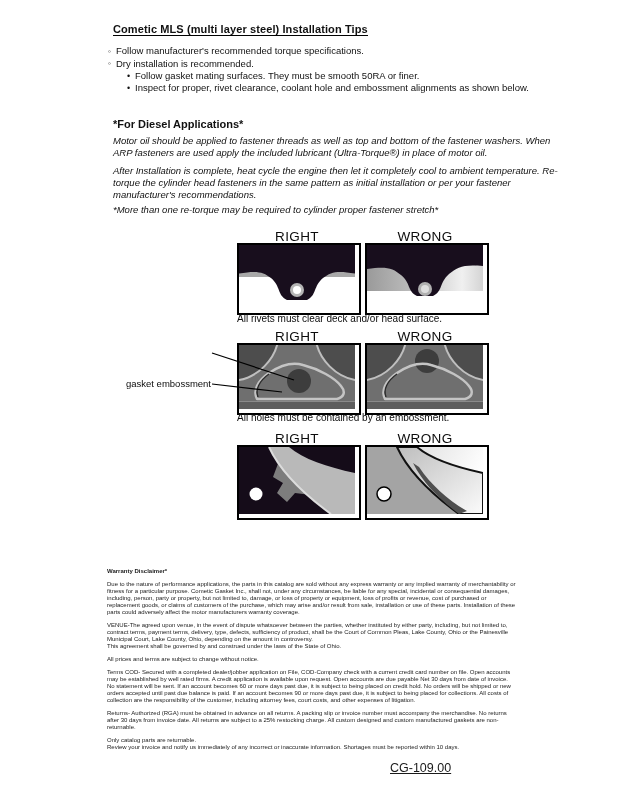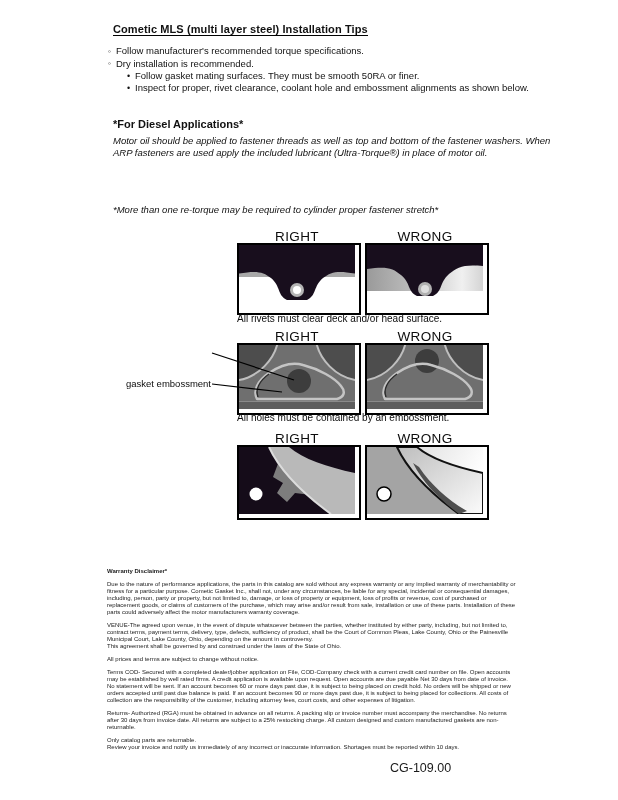--- a/index.html
+++ b/index.html
@@ -40,38 +40,39 @@
 
   .side-label{position:absolute;left:88px;width:123px;text-align:right;font-size:9.5px;line-height:11px;color:#0c0c0c;}
   .pointer-overlay{position:absolute;left:208px;top:348px;z-index:5;}
 
   
   .warranty{position:absolute;left:107px;top:568px;width:410px;font-size:6px;line-height:7px;color:#1c1c1c;}
   .warranty .w-head{font-weight:700;margin:0 0 6px 0;}
   .wgroup{margin:0 0 6px 0;}
   .wgroup p{margin:0;}
 
-  .footer-code{position:absolute;left:390px;top:761px;font-size:12.5px;color:#1a1a1a;}
+  .footer-code{position:absolute;left:390px;top:761px;font-size:12.5px;color:#1a1a1a;text-decoration:underline;}
 </style>
 </head>
 <body>
 
 <div class="page">
 
   <div class="title">Cometic MLS (multi layer steel) Installation Tips</div>
 
   <div class="bullets">
     <div class="b1"><span class="m">◦</span><span>Follow manufacturer's recommended torque specifications.</span></div>
     <div class="b1"><span class="m">◦</span><span>Dry installation is recommended.</span></div>
     <div class="b2"><span class="m">•</span><span>Follow gasket mating surfaces.  They must be smooth 50RA or finer.</span></div>
     <div class="b2"><span class="m">•</span><span>Inspect for proper, rivet clearance, coolant hole and embossment alignments as shown below.</span></div>
   </div>
 
   <div class="diesel-head">*For Diesel Applications*</div>
   <div class="para p1">Motor oil should be applied to fastener threads as well as top and bottom of the fastener washers. When ARP fasteners are used apply the included lubricant (Ultra-Torque®) in place of motor oil.</div>
+  <div class="para p2">After Installation is complete, heat cycle the engine then let it completely cool to ambient temperature. Re-torque the cylinder head fasteners in the same pattern as initial installation or per your fastener manufacturer's recommendations.</div>
   <div class="para p3">*More than one re-torque may be required to cylinder proper fastener stretch*</div>
 
   <div class="dg-label" style="left:235px;top:229px;">RIGHT</div>
   <div class="dg-label" style="left:363px;top:229px;">WRONG</div>
 
   <div class="panel" style="left:237px;top:243px;">
     <svg width="116" height="64" viewBox="0 0 116 64">
       <rect width="116" height="64" fill="#ffffff"></rect>
       <rect y="25" width="116" height="7" fill="#a8a8a8"></rect>
       <path d="M0,0 H116 V28.5 C99,25.5 92,26.5 84,33 C74,41.5 78,50 68,55 L48,55 C38,50 42,41.5 32,33 C24,26.5 17,25.5 0,28.5 Z" fill="#180e1d"></path>

